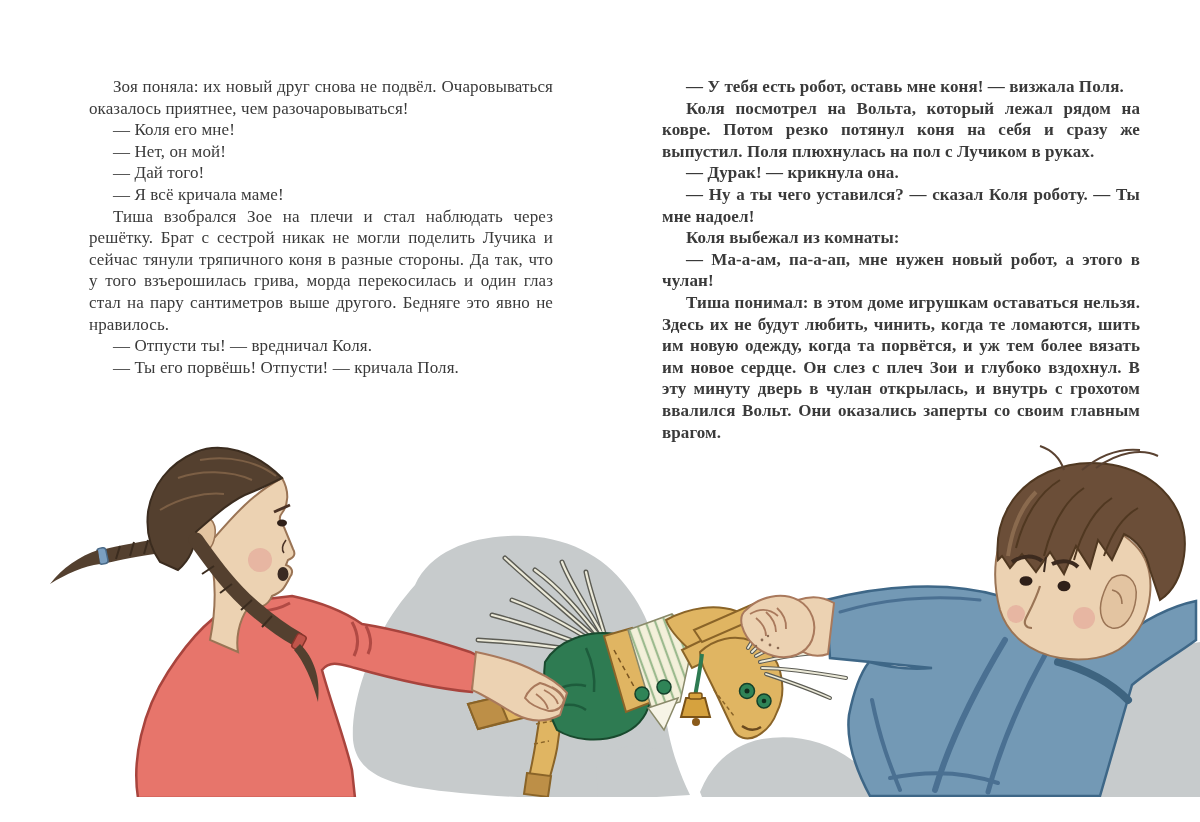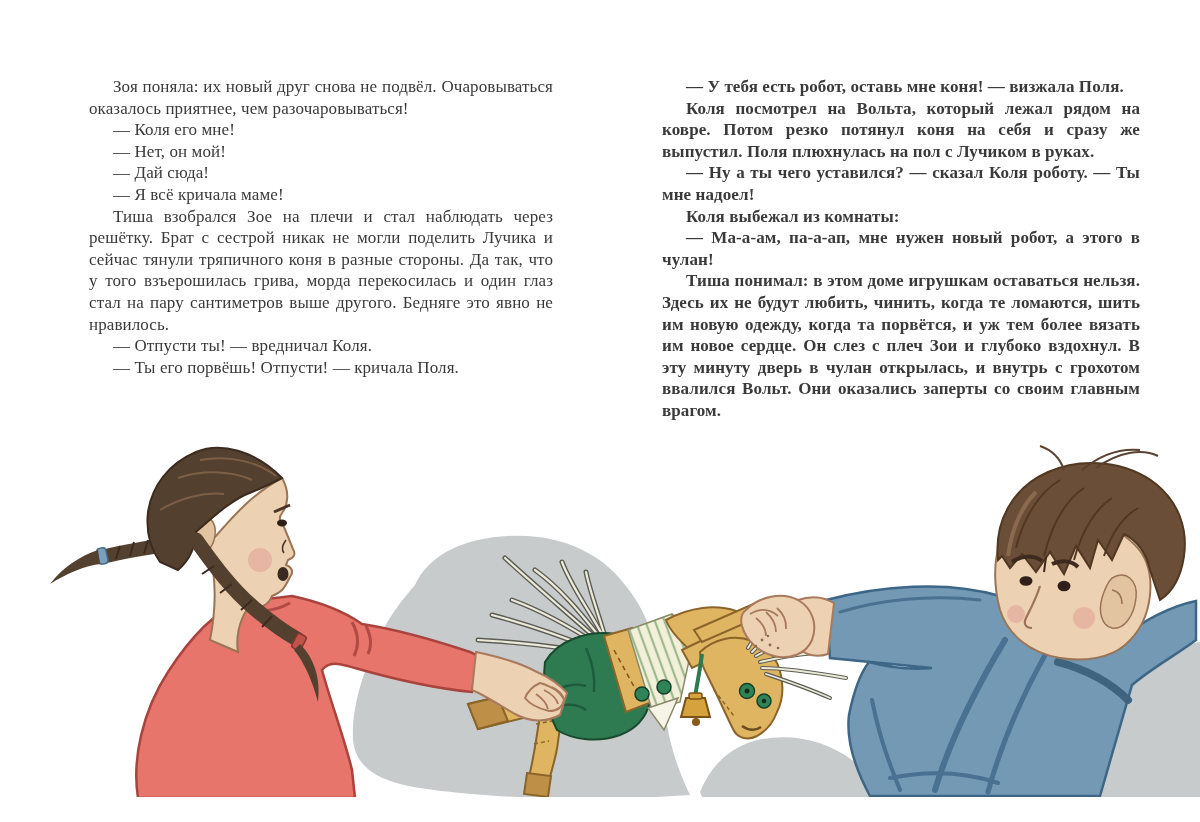--- a/index.html
+++ b/index.html
@@ -14,29 +14,30 @@
 </style>
 </head>
 <body>
 
 <div class="page">
 
   <div class="col col-left">
       <p class="para">Зоя поняла: их новый друг снова не подвёл. Очаровываться оказалось приятнее, чем разочаровываться!</p>
       <p class="para">— Коля его мне!</p>
       <p class="para">— Нет, он мой!</p>
-      <p class="para">— Дай сюда!</p>
+      <p class="para">— Дай того!</p>
       <p class="para">— Я всё кричала маме!</p>
       <p class="para">Тиша взобрался Зое на плечи и стал наблюдать через решётку. Брат с сестрой никак не могли поделить Лучика и сейчас тянули тряпичного коня в разные стороны. Да так, что у того взъерошилась грива, морда перекосилась и один глаз стал на пару сантиметров выше другого. Бедняге это явно не нравилось.</p>
       <p class="para">— Отпусти ты! — вредничал Коля.</p>
       <p class="para">— Ты его порвёшь! Отпусти! — кричала Поля.</p>
     </div>
   <div class="col col-right">
       <p class="para">— У тебя есть робот, оставь мне коня! — визжала Поля.</p>
       <p class="para">Коля посмотрел на Вольта, который лежал рядом на ковре. Потом резко потянул коня на себя и сразу же выпустил. Поля плюхнулась на пол с Лучиком в руках.</p>
+      <p class="para">— Дурак! — крикнула она.</p>
       <p class="para">— Ну а ты чего уставился? — сказал Коля роботу. — Ты мне надоел!</p>
       <p class="para">Коля выбежал из комнаты:</p>
       <p class="para">— Ма-а-ам, па-а-ап, мне нужен новый робот, а этого в чулан!</p>
       <p class="para">Тиша понимал: в этом доме игрушкам оставаться нельзя. Здесь их не будут любить, чинить, когда те ломаются, шить им новую одежду, когда та порвётся, и уж тем более вязать им новое сердце. Он слез с плеч Зои и глубоко вздохнул. В эту минуту дверь в чулан открылась, и внутрь с грохотом ввалился Вольт. Они оказались заперты со своим главным врагом.</p>
     </div>
 
   <svg class="illu" viewBox="0 0 1200 822">
     <defs>
       <pattern id="vestStripes" width="9" height="9" patternUnits="userSpaceOnUse" patternTransform="rotate(70)">
         <rect width="9" height="9" fill="#f3f0da"></rect>

